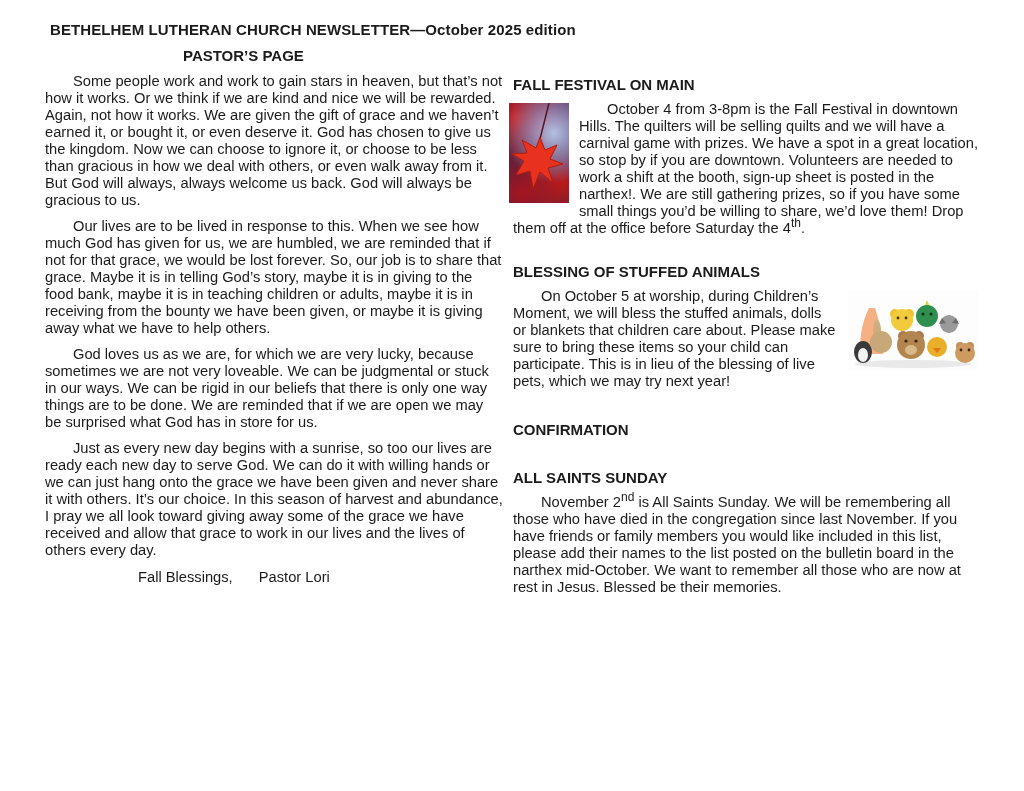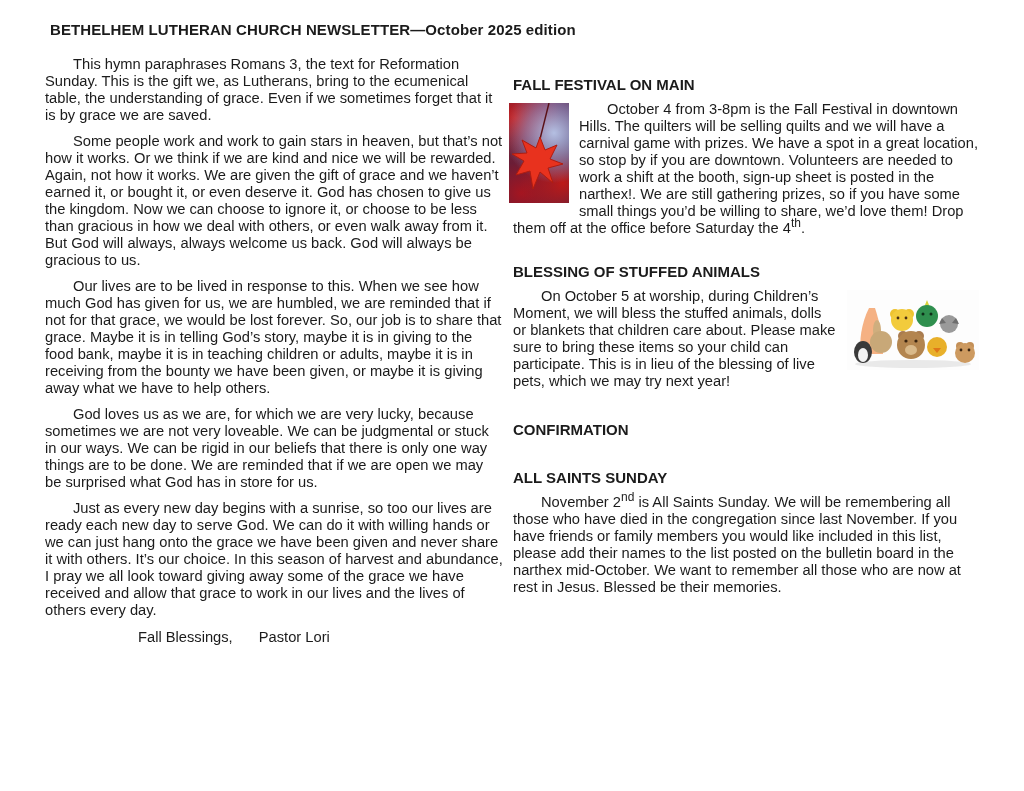--- a/index.html
+++ b/index.html
@@ -77,23 +77,23 @@
 </head>
 <body>
 
 <div class="page">
 
   <div class="nl-title">BETHELHEM LUTHERAN CHURCH NEWSLETTER—October 2025 edition</div>
 
   <div class="columns">
 
     <div class="col-left">
+      <div class="pp-heading">PASTOR’S PAGE</div>
 
 
-      <p class="body-par">This hymn paraphrases Romans 3, the text for Reformation Sunday. This is the gift we, as Lutherans, bring to the ecumenical table, the understanding of grace. Even if we sometimes forget that it is by grace we are saved.</p>
       <p class="body-par">Some people work and work to gain stars in heaven, but that’s not how it works. Or we think if we are kind and nice we will be rewarded. Again, not how it works. We are given the gift of grace and we haven’t earned it, or bought it, or even deserve it. God has chosen to give us the kingdom. Now we can choose to ignore it, or choose to be less than gracious in how we deal with others, or even walk away from it. But God will always, always welcome us back. God will always be gracious to us.</p>
       <p class="body-par">Our lives are to be lived in response to this. When we see how much God has given for us, we are humbled, we are reminded that if not for that grace, we would be lost forever. So, our job is to share that grace. Maybe it is in telling God’s story, maybe it is in giving to the food bank, maybe it is in teaching children or adults, maybe it is in receiving from the bounty we have been given, or maybe it is giving away what we have to help others.</p>
       <p class="body-par">God loves us as we are, for which we are very lucky, because sometimes we are not very loveable. We can be judgmental or stuck in our ways. We can be rigid in our beliefs that there is only one way things are to be done. We are reminded that if we are open we may be surprised what God has in store for us.</p>
       <p class="body-par">Just as every new day begins with a sunrise, so too our lives are ready each new day to serve God. We can do it with willing hands or we can just hang onto the grace we have been given and never share it with others. It’s our choice. In this season of harvest and abundance, I pray we all look toward giving away some of the grace we have received and allow that grace to work in our lives and the lives of others every day.</p>
 
       <p class="signature">
         <span>Fall Blessings,</span>
         <span class="sig-name">Pastor Lori</span>
       </p>
     </div>

